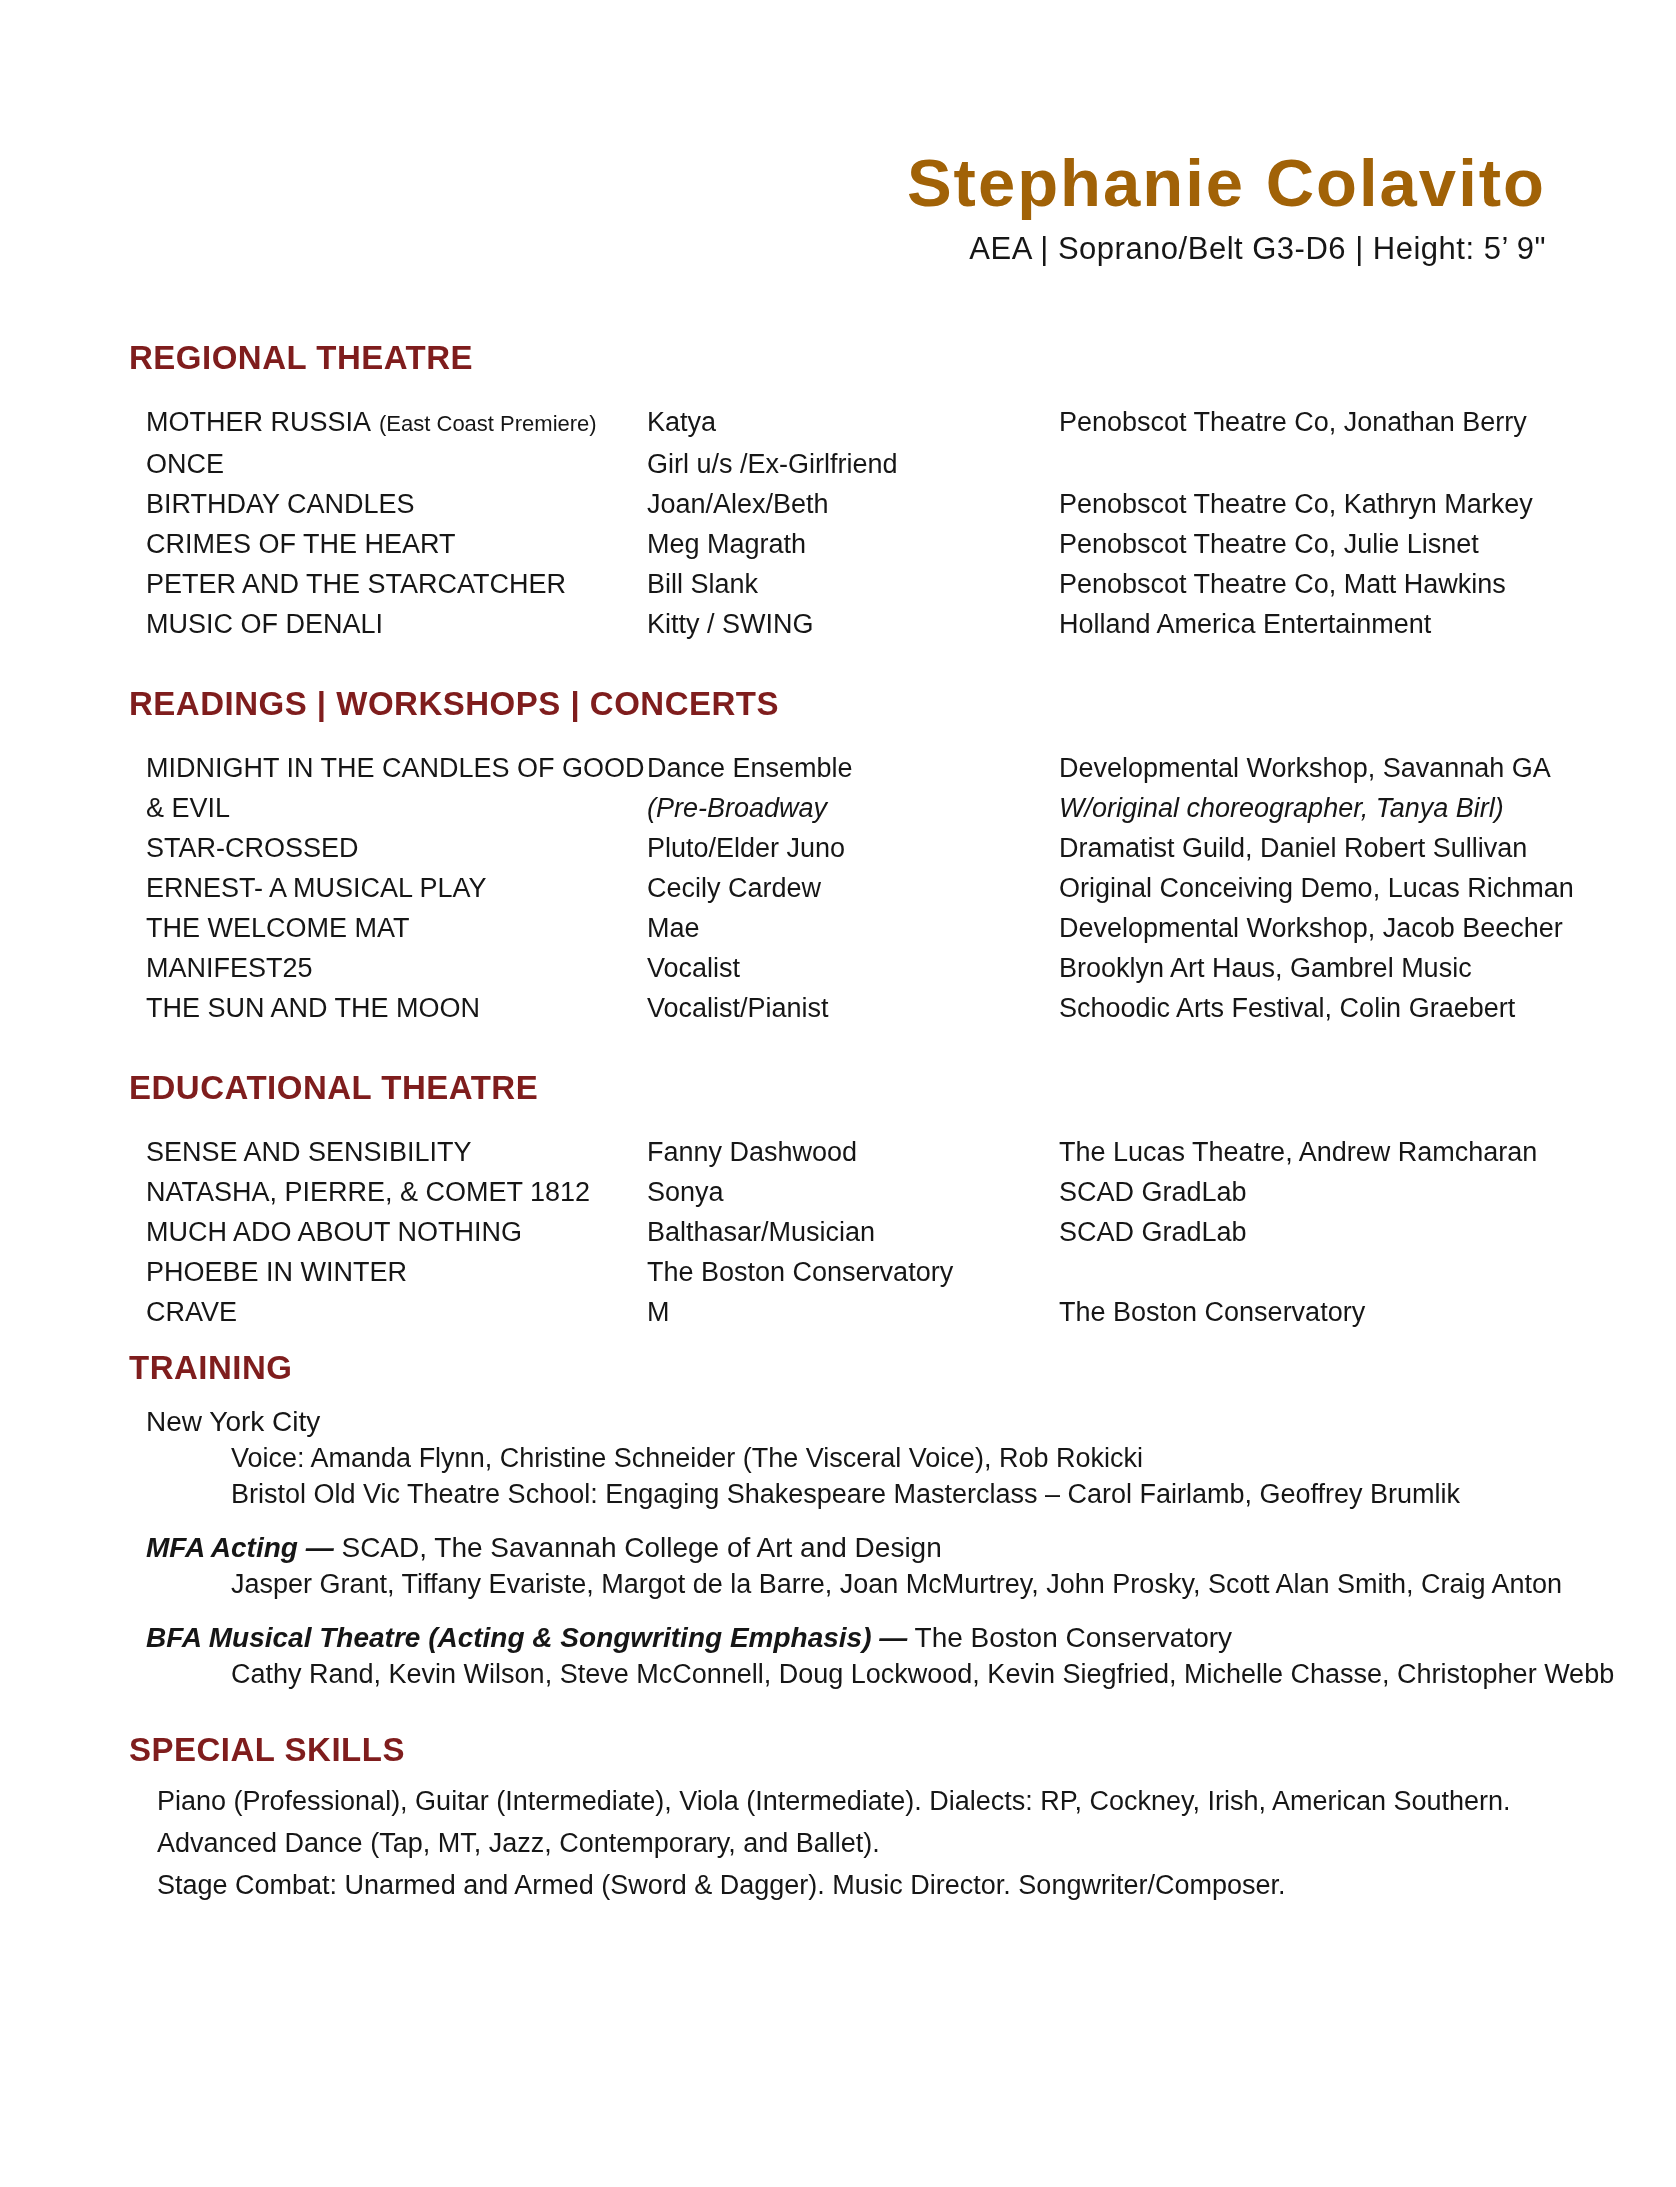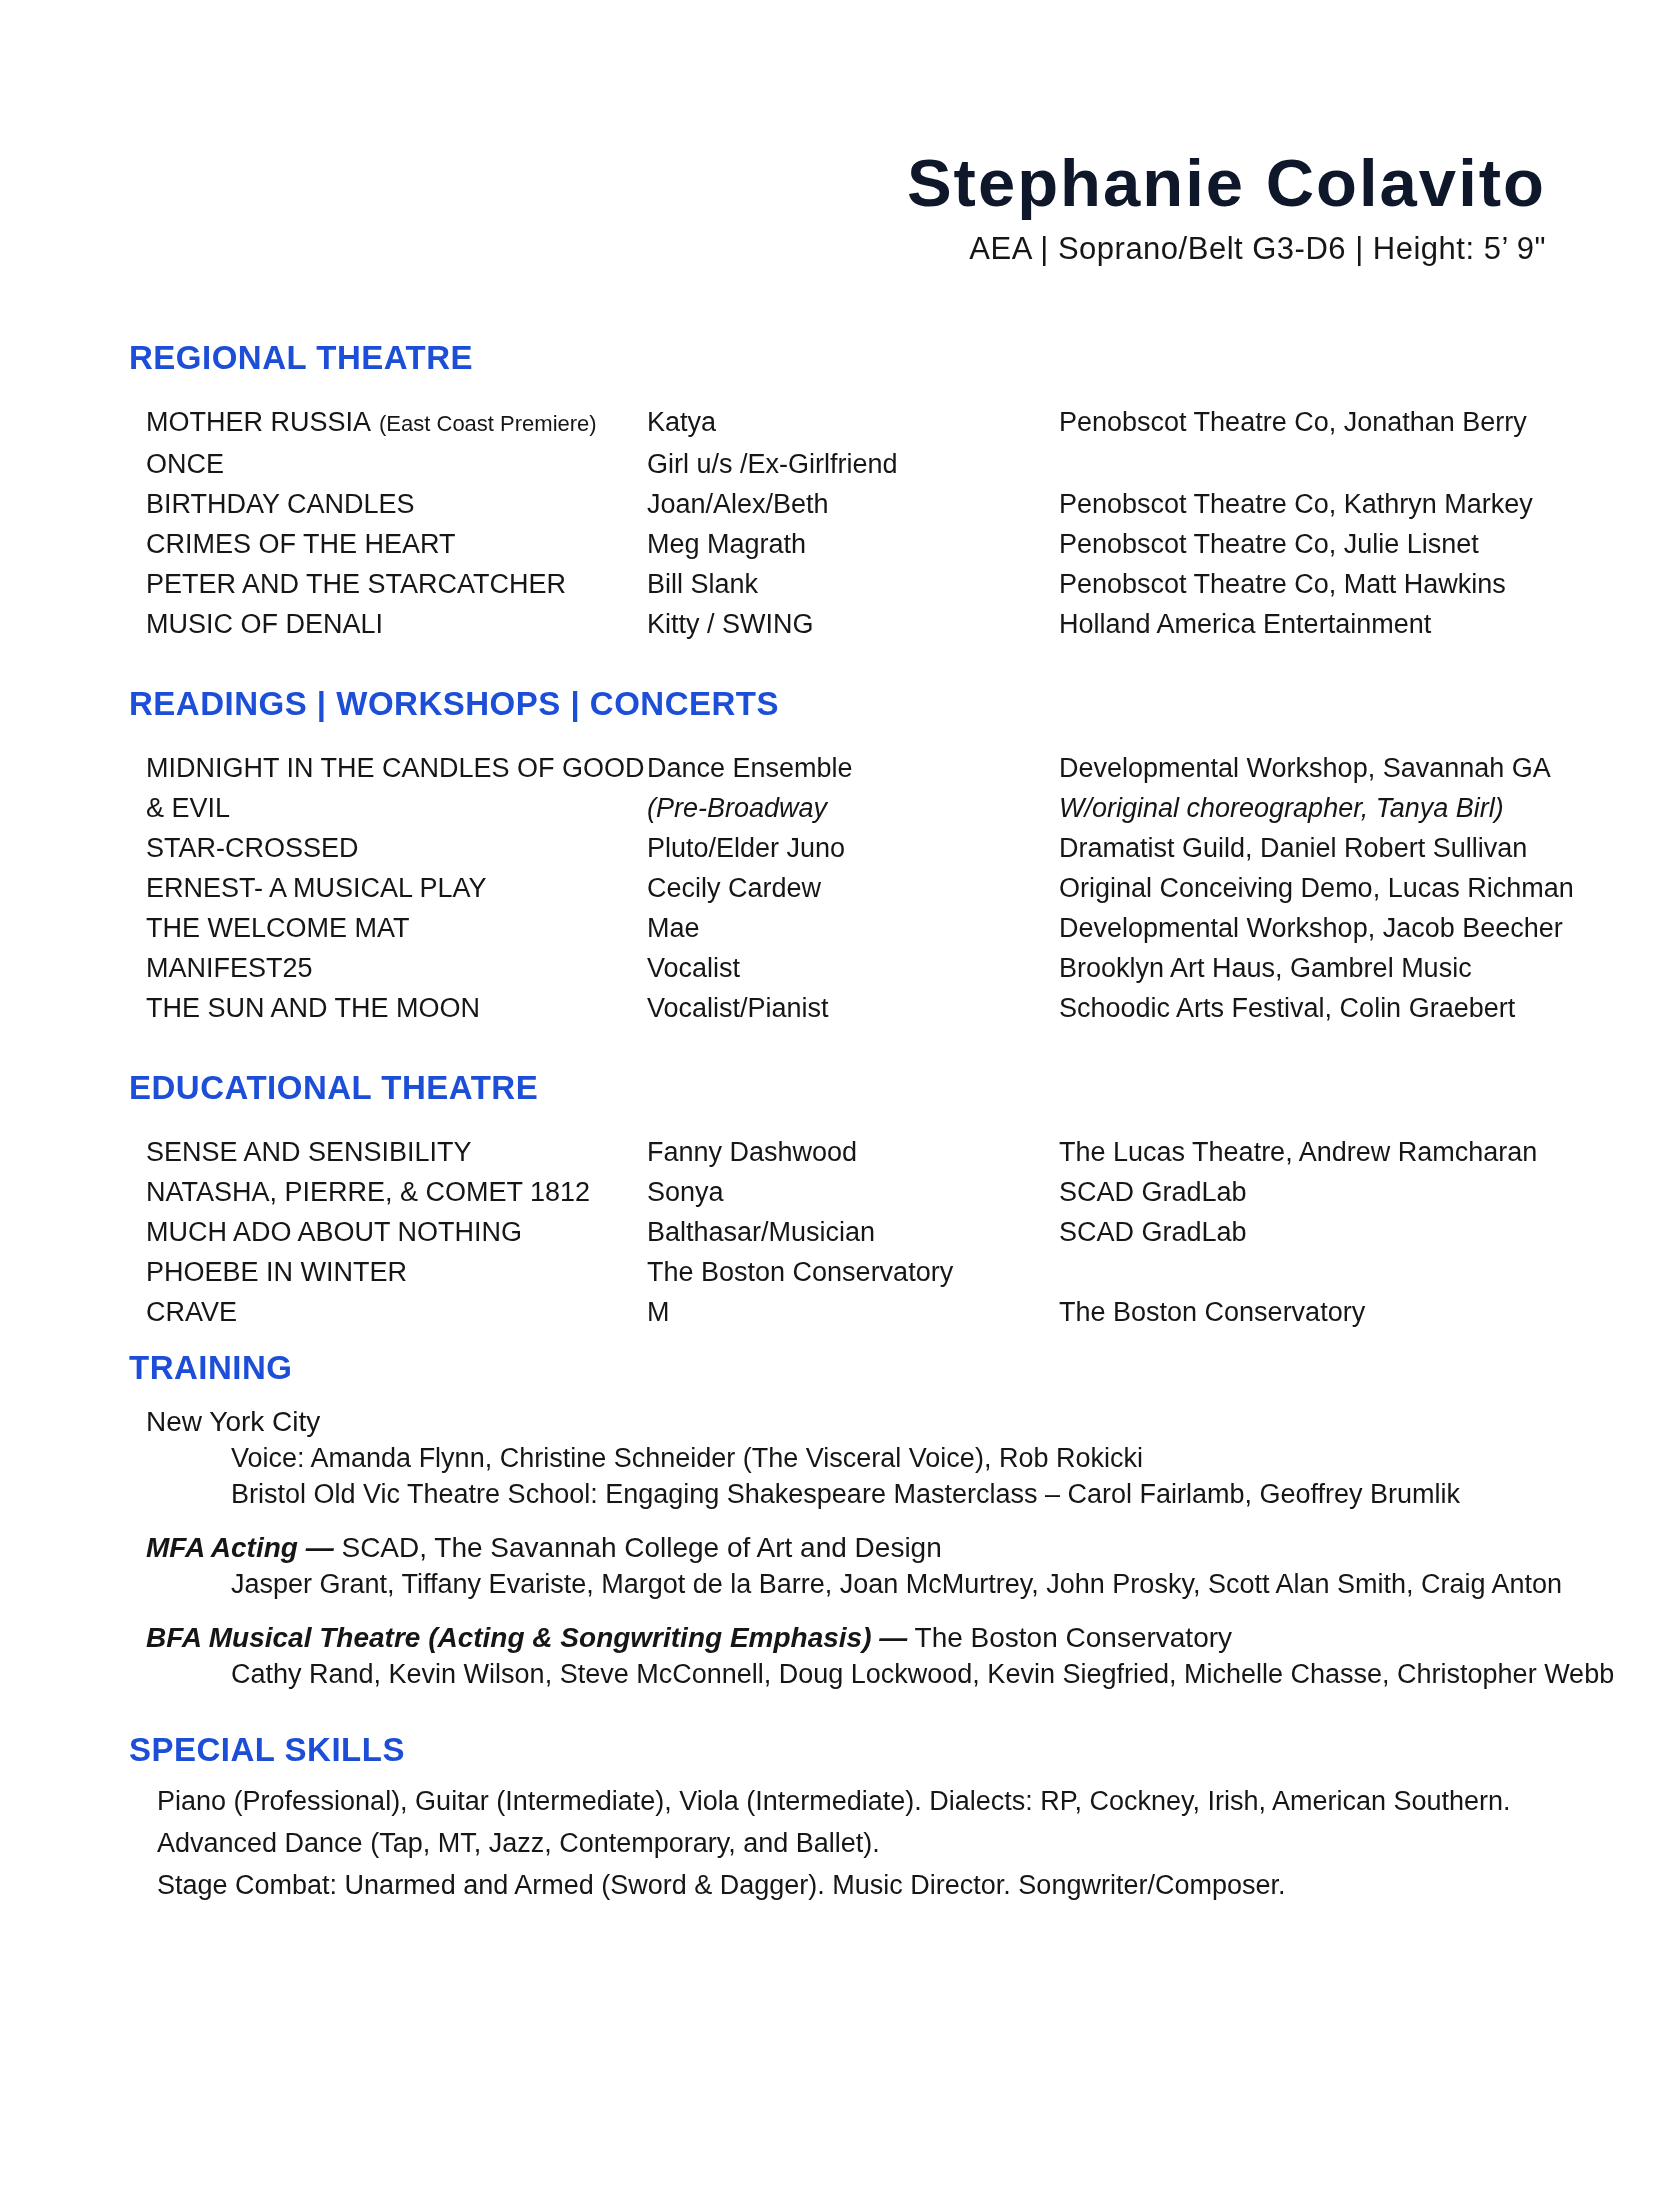--- a/index.html
+++ b/index.html
@@ -3,24 +3,24 @@
 <meta charset="utf-8">
 <title>Stephanie Colavito</title>
 <style>
   html,body{margin:0;padding:0;background:#ffffff;}
   .page{
     width:1677px;height:2187px;position:relative;overflow:hidden;
     background:#ffffff;color:#161616;
     font-family:"Liberation Sans",sans-serif;
   }
   .header{padding:137px 131px 0 0;text-align:right;}
-  .name{margin:0;font-size:67px;line-height:92px;font-weight:700;letter-spacing:2px;color:#0f172a;}
+  .name{margin:0;font-size:67px;line-height:92px;font-weight:700;letter-spacing:2px;color:#a16207;}
   .contact{font-size:31px;line-height:39px;letter-spacing:0.5px;}
   .content{padding-left:129px;}
-  .section-heading{margin:0;font-size:33px;line-height:40px;font-weight:700;letter-spacing:0.5px;color:#1d4ed8;}
+  .section-heading{margin:0;font-size:33px;line-height:40px;font-weight:700;letter-spacing:0.5px;color:#7f1d1d;}
   .credit-sections > section{margin-top:40px;}
   .credit-sections > section:first-of-type{margin-top:70px;}
   .credit-rows{margin:24px 0 0 17px;}
   .credit-row{display:grid;grid-template-columns:501px 412px 1fr;line-height:40px;font-size:27px;white-space:nowrap;}
   .show-title{}
   .note{font-size:22px;margin-left:8px;}
   .italic{font-style:italic;}
   .bold-italic{font-weight:700;font-style:italic;}
   .training{margin-top:16px;}
   .training-groups{margin-top:16px;}

